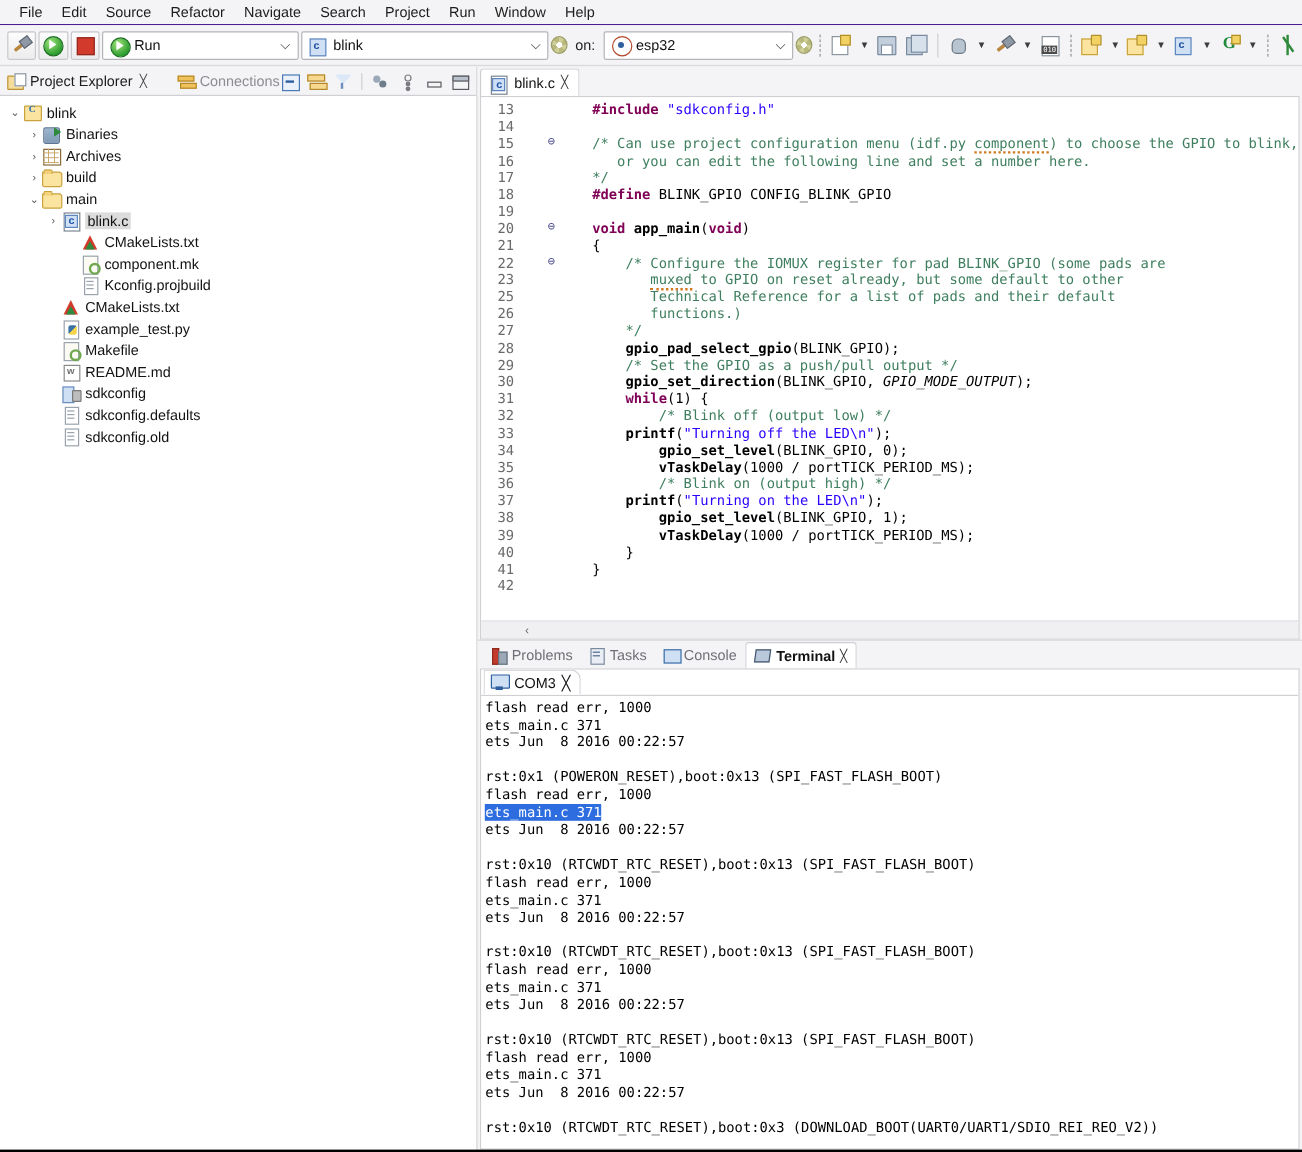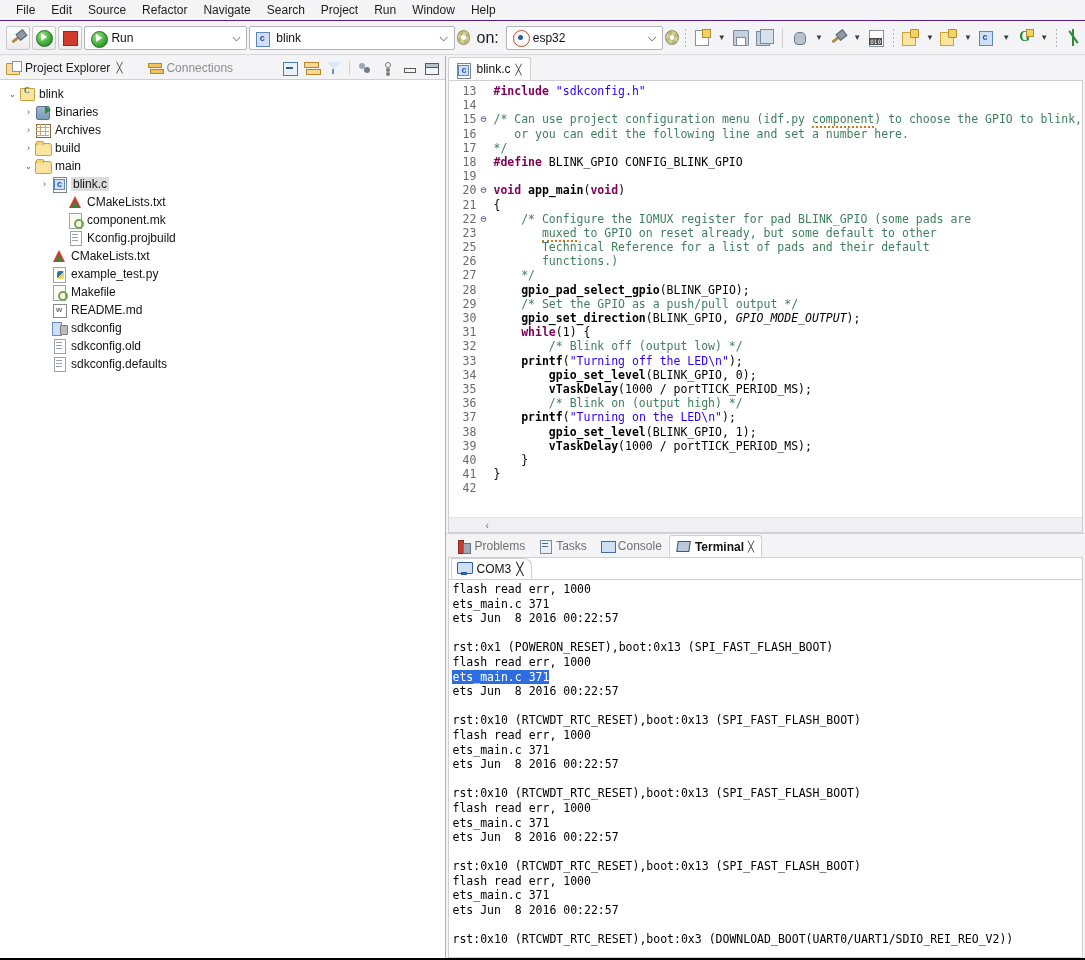--- a/index.html
+++ b/index.html
@@ -70,21 +70,21 @@
   }
   .combo .ctext { font-size: 12px; color: #111; white-space: nowrap; }
   .combo .chev {
     margin-left: auto;
     width: 16px; text-align: center;
     color: #4a4a4a; font-size: 11px;
   }
   .combo-run { width: 176px; }
   .combo-proj { width: 222px; }
   .combo-target { width: 170px; }
-  .onlabel { font-size: 16px; color: #1c1c1c; margin: 0 5px 0 4px; }
+  .onlabel { font-size: 12px; color: #1c1c1c; margin: 0 5px 0 4px; }
 
   
   .gear {
     width: 15px; height: 15px; position: relative; display:inline-block;
   }
   .gear::before {
     content: ""; position: absolute; inset: 0;
     background:
       radial-gradient(circle at 50% 50%, #fff 0 2.3px, transparent 2.4px),
       conic-gradient(#cfcf9a 0 12%, #b9b97d 0 25%, #cfcf9a 0 37%, #b9b97d 0 50%,
@@ -286,26 +286,27 @@
     display: flex; flex-direction: column;
     overflow: hidden;
     position: relative;
   }
   .code-scroll {
     flex: 1; overflow: hidden;
     display: flex;
     background: #fff;
   }
   .code-line {
-    display: flex; align-items: flex-start;
+    display: flex; align-items: flex-end;
     height: 14.2px;
     font-family: "DejaVu Sans Mono", monospace;
     font-size: 11.5px;
     white-space: pre;
     line-height: 14.2px;
+    gap: 24px;
   }
   .lnum {
     width: 28px; flex: 0 0 28px;
     text-align: right;
     color: #6a6a6a;
     font-family: "DejaVu Sans Mono", monospace;
     font-size: 11.5px;
     padding-right: 1px;
   }
   .fold {
@@ -668,26 +669,26 @@
             <span class="lbl">README.md</span>
           </div>
           <div class="trow" style="padding-left: 38px;">
             <span class="arrow"></span>
             <span class="ic ic-cfg"></span>
             <span class="lbl">sdkconfig</span>
           </div>
           <div class="trow" style="padding-left: 38px;">
             <span class="arrow"></span>
             <span class="ic ic-doc"></span>
+            <span class="lbl">sdkconfig.defaults</span>
+          </div>
+          <div class="trow" style="padding-left: 38px;">
+            <span class="arrow"></span>
+            <span class="ic ic-doc"></span>
             <span class="lbl">sdkconfig.old</span>
-          </div>
-          <div class="trow" style="padding-left: 38px;">
-            <span class="arrow"></span>
-            <span class="ic ic-doc"></span>
-            <span class="lbl">sdkconfig.defaults</span>
           </div>
         </div>
     </div>
 
     <div class="rightcol">
 
       <div class="editor-part">
         <div class="etabbar">
           <div class="etab">
             <span class="ic ic-c" style="width:14px;height:15px"></span>

